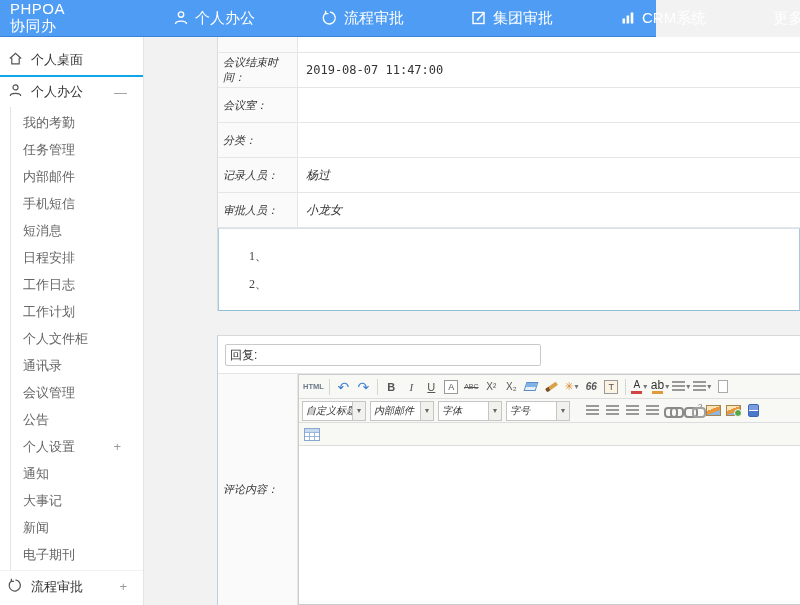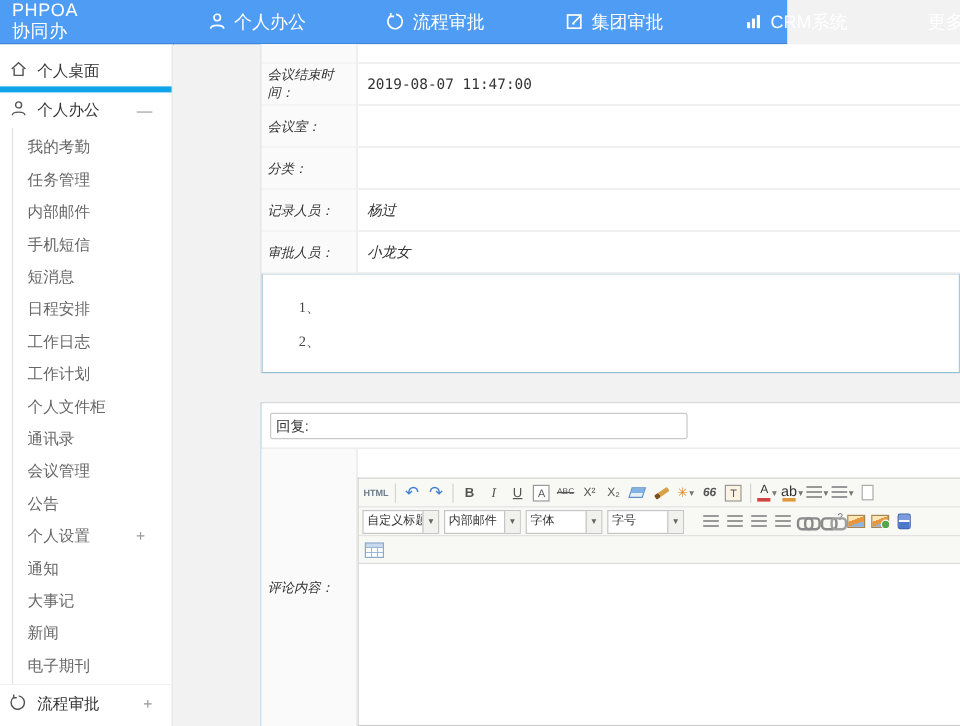--- a/index.html
+++ b/index.html
@@ -15,21 +15,21 @@
     background:linear-gradient(#fff 0 2px,transparent 2px 5px,#fff 5px 7px,transparent 7px 10px,#fff 10px 12px); }
   .nav-item { display:flex; align-items:center; gap:6px; font-size:15px; margin-right:27px; cursor:pointer; white-space:nowrap; }
   .nav-item svg { display:block; }
   .caret-w { width:0; height:0; border-left:5px solid transparent; border-right:5px solid transparent; border-top:6px solid #fff; margin-left:2px; }
 
   
   .sidebar { position:absolute; left:0; top:37px; width:144px; bottom:0; background:#fff;
     border-right:1px solid #e4e4e4; }
   .side-item { height:30px; display:flex; align-items:center; gap:8px; padding-left:8px;
     font-size:13px; color:#333; position:relative; cursor:pointer; }
-  .side-item.first { margin-top:8px; border-bottom:5px solid #0ea5e9; height:32px; }
+  .side-item.first { margin-top:8px; border-bottom:2px solid #0ea5e9; height:32px; }
   .side-item.last { border-top:1px solid #f2f2f2; height:32px; }
   .side-toggle { position:absolute; right:16px; color:#999; font-size:13px; }
   .sub-list { margin-left:10px; border-left:1px solid #e3e3e3; padding:2px 0; }
   .sub-item { height:27px; line-height:27px; padding-left:12px; font-size:13px; color:#666;
     position:relative; cursor:pointer; white-space:nowrap; }
   .sub-item .expand { position:absolute; right:22px; color:#999; }
 
   
   .main { position:absolute; left:145px; top:37px; right:0; bottom:0; background:#f2f2f2; }
 
@@ -45,27 +45,27 @@
   .kai { font-family:"Liberation Serif","DejaVu Serif",serif; font-style:italic; }
   .minutes-box { height:83px; border:1px solid #a9c9dd; border-top-color:#d3e2ec; border-bottom-color:#8fbfd2;
     padding:13px 0 0 30px; font-size:12px; line-height:28px; color:#444;
     font-family:"Liberation Serif","DejaVu Serif",serif; }
 
   
   .tbl2 { position:absolute; left:72px; top:298px; right:0; bottom:0; background:#fff;
     border-left:1px solid #b7d0e2; border-top:1px solid #d9d9d9; display:flex; flex-direction:column; }
   .row-subject { height:38px; display:flex; border-bottom:1px solid #e6e6e6; }
   .required { color:#e03c3c; margin-left:2px; font-style:normal; font-size:11px; }
-  .subject-input { width:348px; height:22px; margin:8px 0 0 7px; border:1px solid #c9c9c9;
+  .subject-input { width:316px; height:22px; margin:8px 0 0 7px; border:1px solid #c9c9c9;
     font-size:12px; padding-left:4px; color:#333; border-radius:2px; }
   .row-content { flex:1; display:flex; }
   .row-content .cell-label { align-items:center; justify-content:flex-start; }
 
   
-  .editor { flex:1; margin-top:24px; border:1px solid #ccc; border-right:none; display:flex; flex-direction:column; background:#fff; }
+  .editor { flex:1; margin-top:0; border:1px solid #ccc; border-right:none; display:flex; flex-direction:column; background:#fff; }
   .tb-row { background:#f8f8f5; border-bottom:1px solid #ddd; display:flex; align-items:center;
     padding:1px 3px; gap:1px; height:24px; flex-shrink:0; }
   .tbtn { height:19px; min-width:19px; display:flex; align-items:center; justify-content:center;
     font-size:11px; color:#555; cursor:pointer; border:1px solid transparent; border-radius:2px; }
   .sep { width:1px; height:16px; background:#d5d5d5; margin:0 3px; flex-shrink:0; }
   .lbl-html { font-size:7.5px; color:#6a7a8a; font-weight:bold; }
   .blue { color:#3f7fd0; font-size:14px; }
   .b { font-weight:bold; } .i { font-style:italic; font-family:"Liberation Serif",serif; } .u { text-decoration:underline; }
   .boxed { width:14px; height:14px; border:1px solid #999; display:flex; align-items:center; justify-content:center; font-size:9px; background:#fff; }
   .strike { font-size:7px; text-decoration:line-through; letter-spacing:0; }
@@ -78,21 +78,21 @@
     transform:rotate(-35deg); border-radius:1px; }
   .magic { color:#d98a2b; font-size:11px; }
   .i-fontA { display:flex; flex-direction:column; align-items:center; line-height:10px; font-size:10px; color:#333; }
   .bar-red { width:11px; height:3px; background:#d04444; margin-top:1px; }
   .bar-org { width:11px; height:3px; background:#e09a3c; margin-top:1px; }
   .i-stripes { width:13px; height:11px;
     background:repeating-linear-gradient(to bottom,#999 0 1.5px,transparent 1.5px 4.2px); }
   .i-page { width:10px; height:13px; border:1px solid #aaa; background:#fff; }
   .select { display:flex; height:20px; border:1px solid #c5c5c5; background:#fff; margin-right:3px; width:64px; flex-shrink:0; }
   .select .lab { flex:1; font-size:10px; line-height:18px; padding-left:3px; color:#333; overflow:hidden; white-space:nowrap;
-    font-family:"Liberation Serif","DejaVu Serif",serif; }
+    font-family:"Liberation Serif","DejaVu Serif",serif; font-style:italic; }
   .select .car { width:13px; border-left:1px solid #c5c5c5; background:#f1f1ee; display:flex; align-items:center; justify-content:center; font-size:8px; color:#666; }
   .i-link { position:relative; width:17px; height:8px; }
   .i-link::before,.i-link::after { content:""; position:absolute; top:0; width:10px; height:7px;
     border:2px solid #8a8a8a; border-radius:4px; }
   .i-link::before { left:0; } .i-link::after { left:6px; }
   .i-unlink::after { left:8px; border-color:#a0a0a0; }
   .q-mark { font-size:8px; color:#666; margin-left:-3px; margin-top:-8px; }
   .i-img { position:relative; width:15px; height:11px; border:1px solid #a58552;
     background:linear-gradient(160deg,#fbe6b8 0 35%,#e8973f 35% 65%,#8fb6e0 65%); }
   .i-img.plus::after { content:""; position:absolute; right:-2px; bottom:-2px; width:6px; height:6px;

